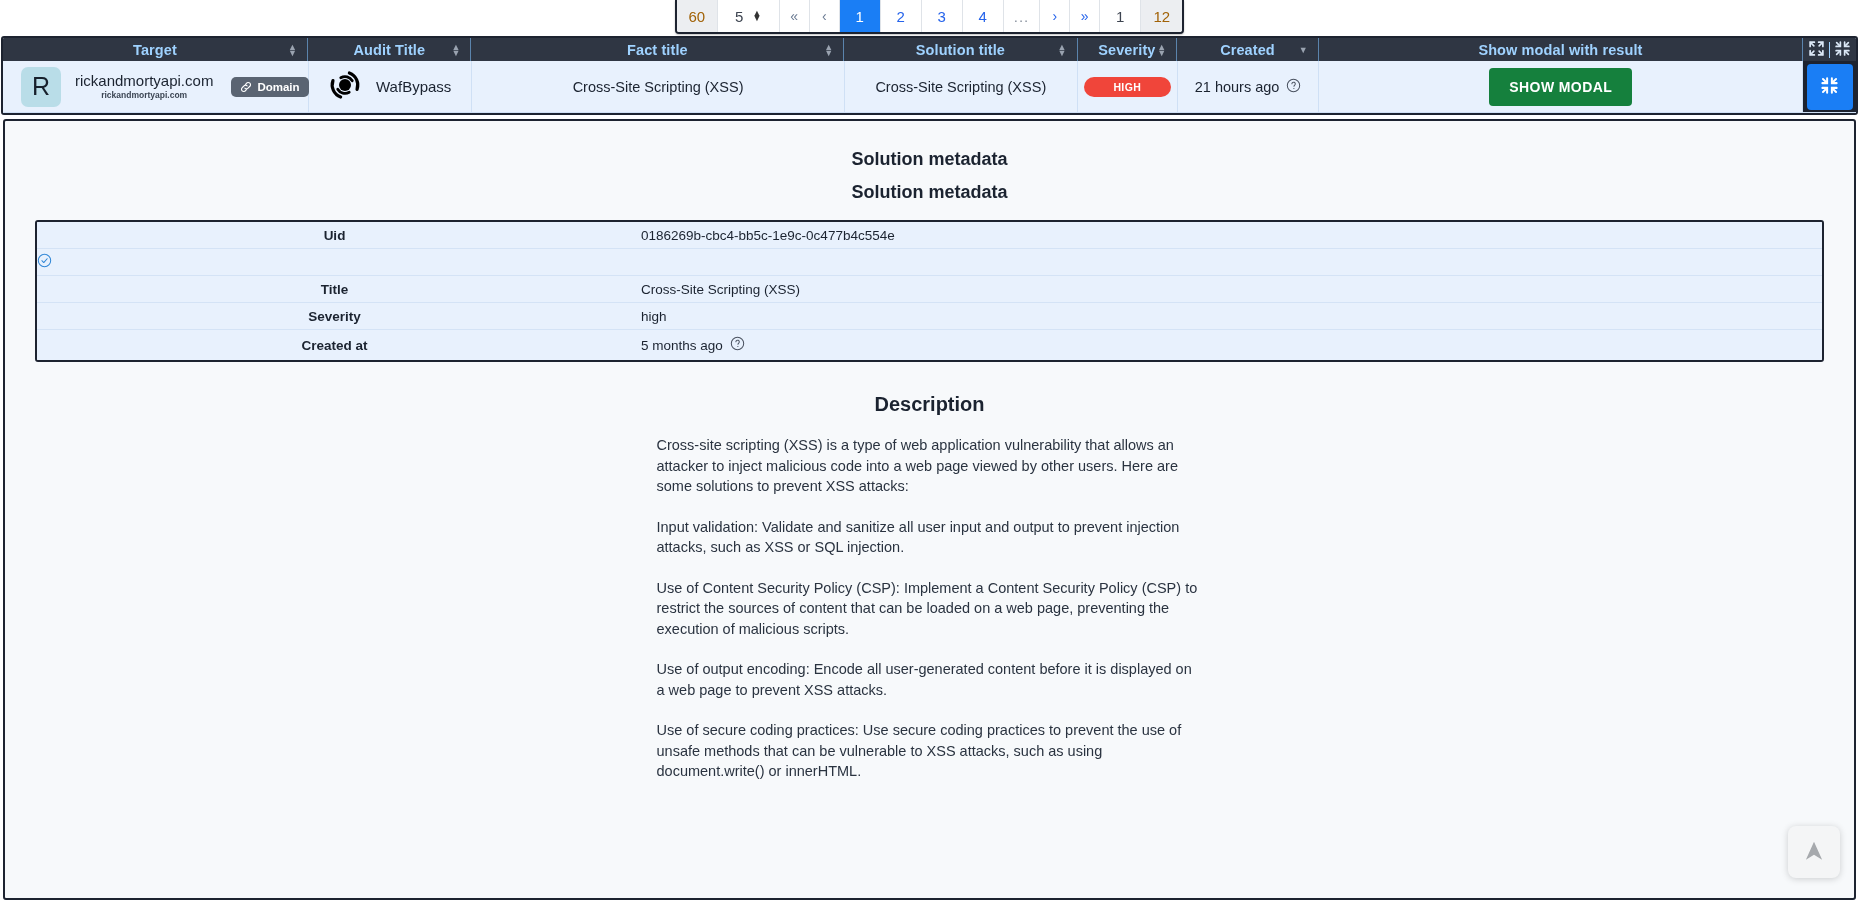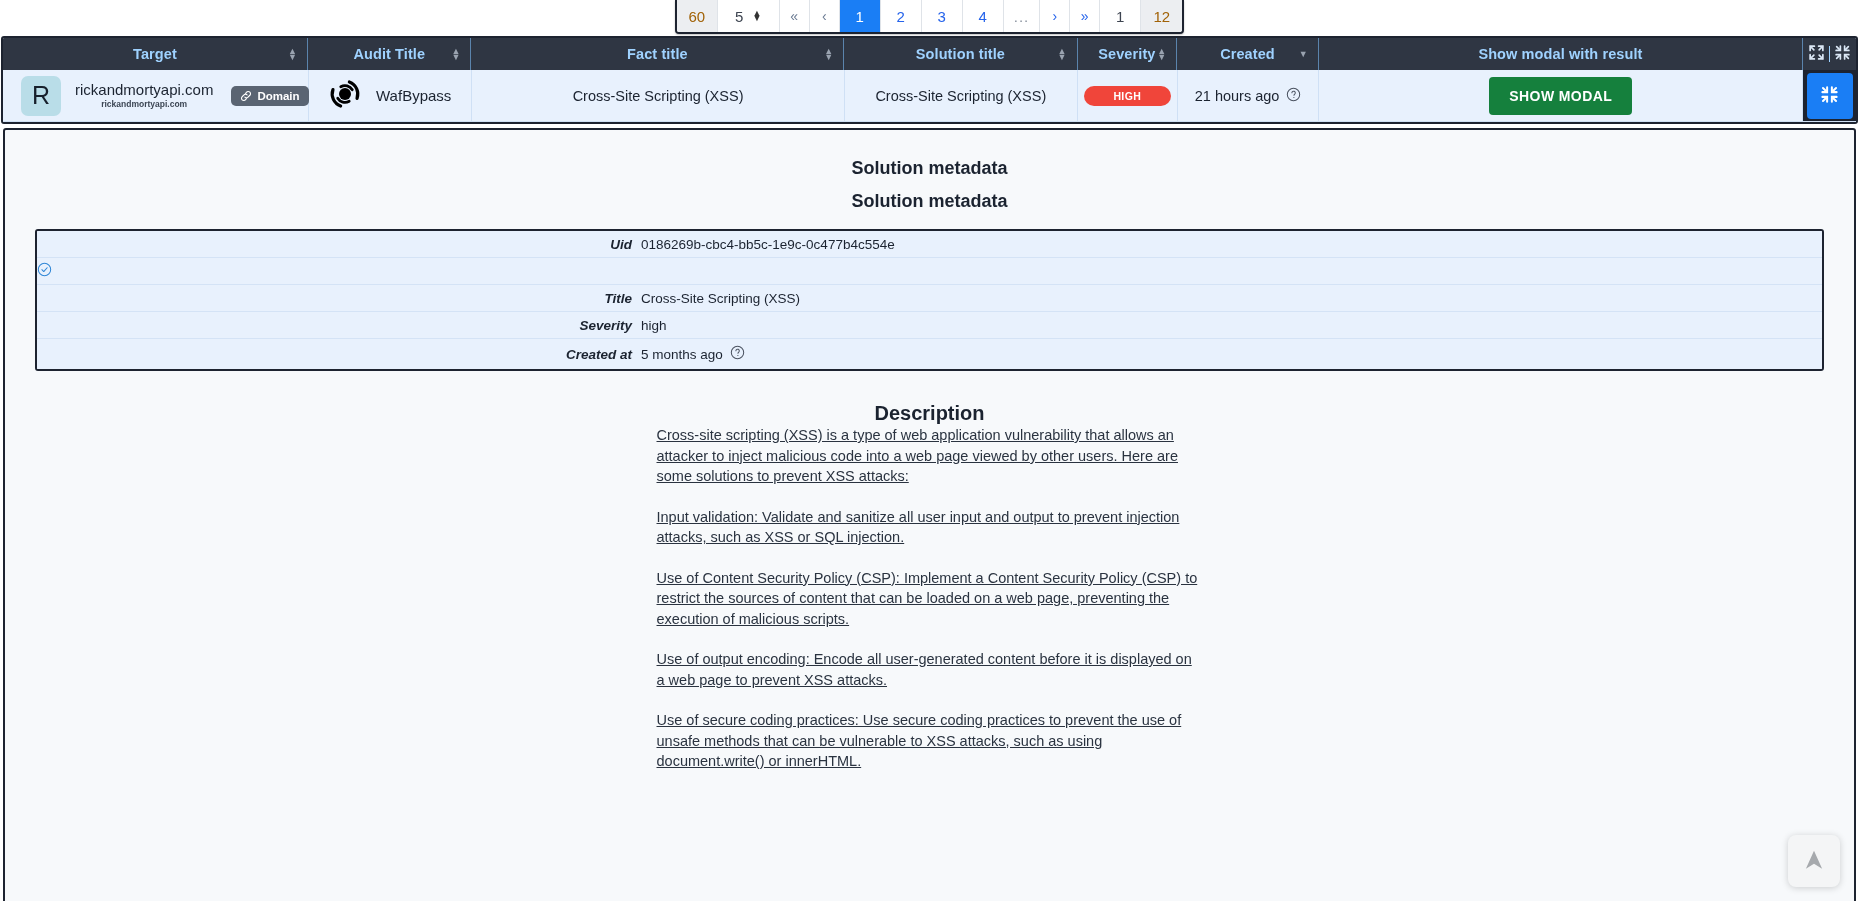--- a/index.html
+++ b/index.html
@@ -56,21 +56,21 @@
   #table-wrap {
     border: 2px solid #1d2330;
     border-radius: 3px;
     margin: 0 1px;
     overflow: hidden;
     background: #fff;
   }
   .thead {
     display: flex;
     background: #2f3643;
-    height: 32px;
+    height: 23px;
   }
   .th {
     display: flex;
     align-items: center;
     justify-content: center;
     position: relative;
     color: #9fd2ff;
     font-size: 14.5px;
     font-weight: bold;
     border-right: 1px solid #5b84ad;
@@ -207,50 +207,48 @@
   .meta-row {
     display: flex;
     background: #e8f1fd;
     border-bottom: 1px solid #d4e3f6;
     height: 27px;
     align-items: center;
   }
   .meta-row:last-child { border-bottom: none; height: 30px; }
   .meta-key {
     width: 604px;
-    text-align: right;
+    text-align: center;
     padding-right: 9px;
     font-size: 13.5px;
     font-weight: bold;
     color: #1b2330;
-    font-style: italic;
   }
   .meta-val {
     flex: 1;
     font-size: 13.5px;
     color: #1b2330;
     display: flex;
     align-items: center;
     gap: 7px;
   }
 
   .desc-head {
     text-align: center;
     font-size: 20px;
     font-weight: bold;
     color: #1b2330;
     margin-top: 31px;
   }
   .desc-body {
     width: 546px;
-    margin: 0 auto 0 auto;
+    margin: 19px auto 0 auto;
     font-size: 14.5px;
     line-height: 20.5px;
     color: #2a3340;
-    text-decoration: underline;
   }
   .desc-body p { margin: 0 0 20px 0; }
 
   #scroll-top-btn {
     position: absolute;
     right: 14px;
     bottom: 20px;
     width: 52px; height: 52px;
     background: #f4f5f6;
     border: none;

